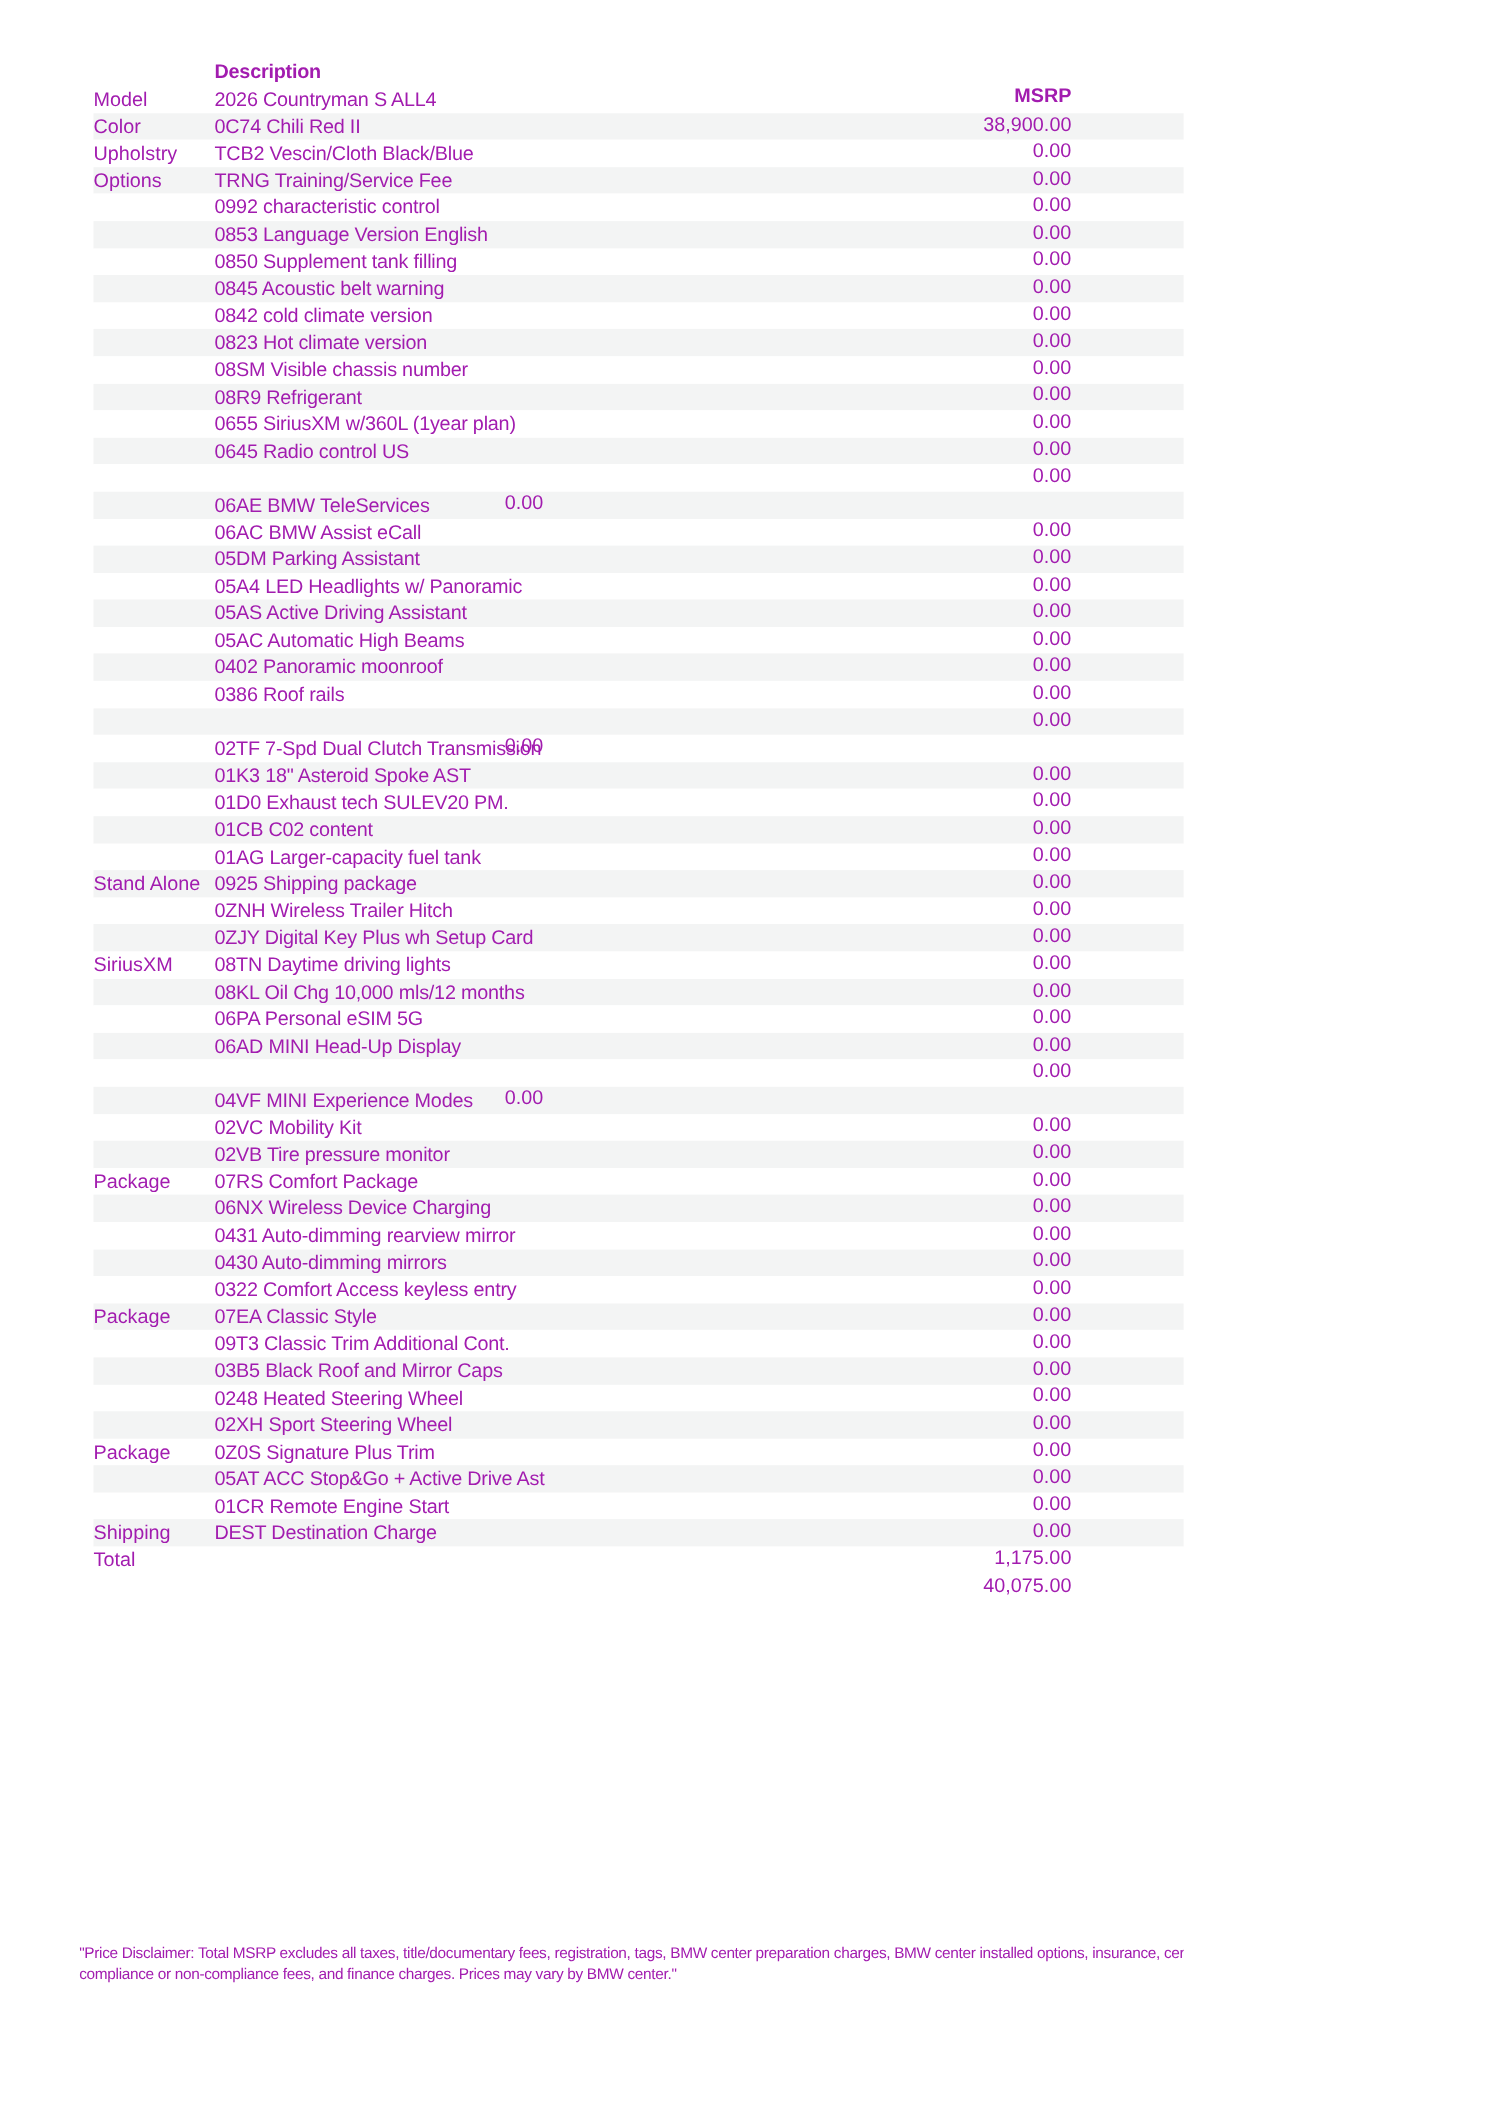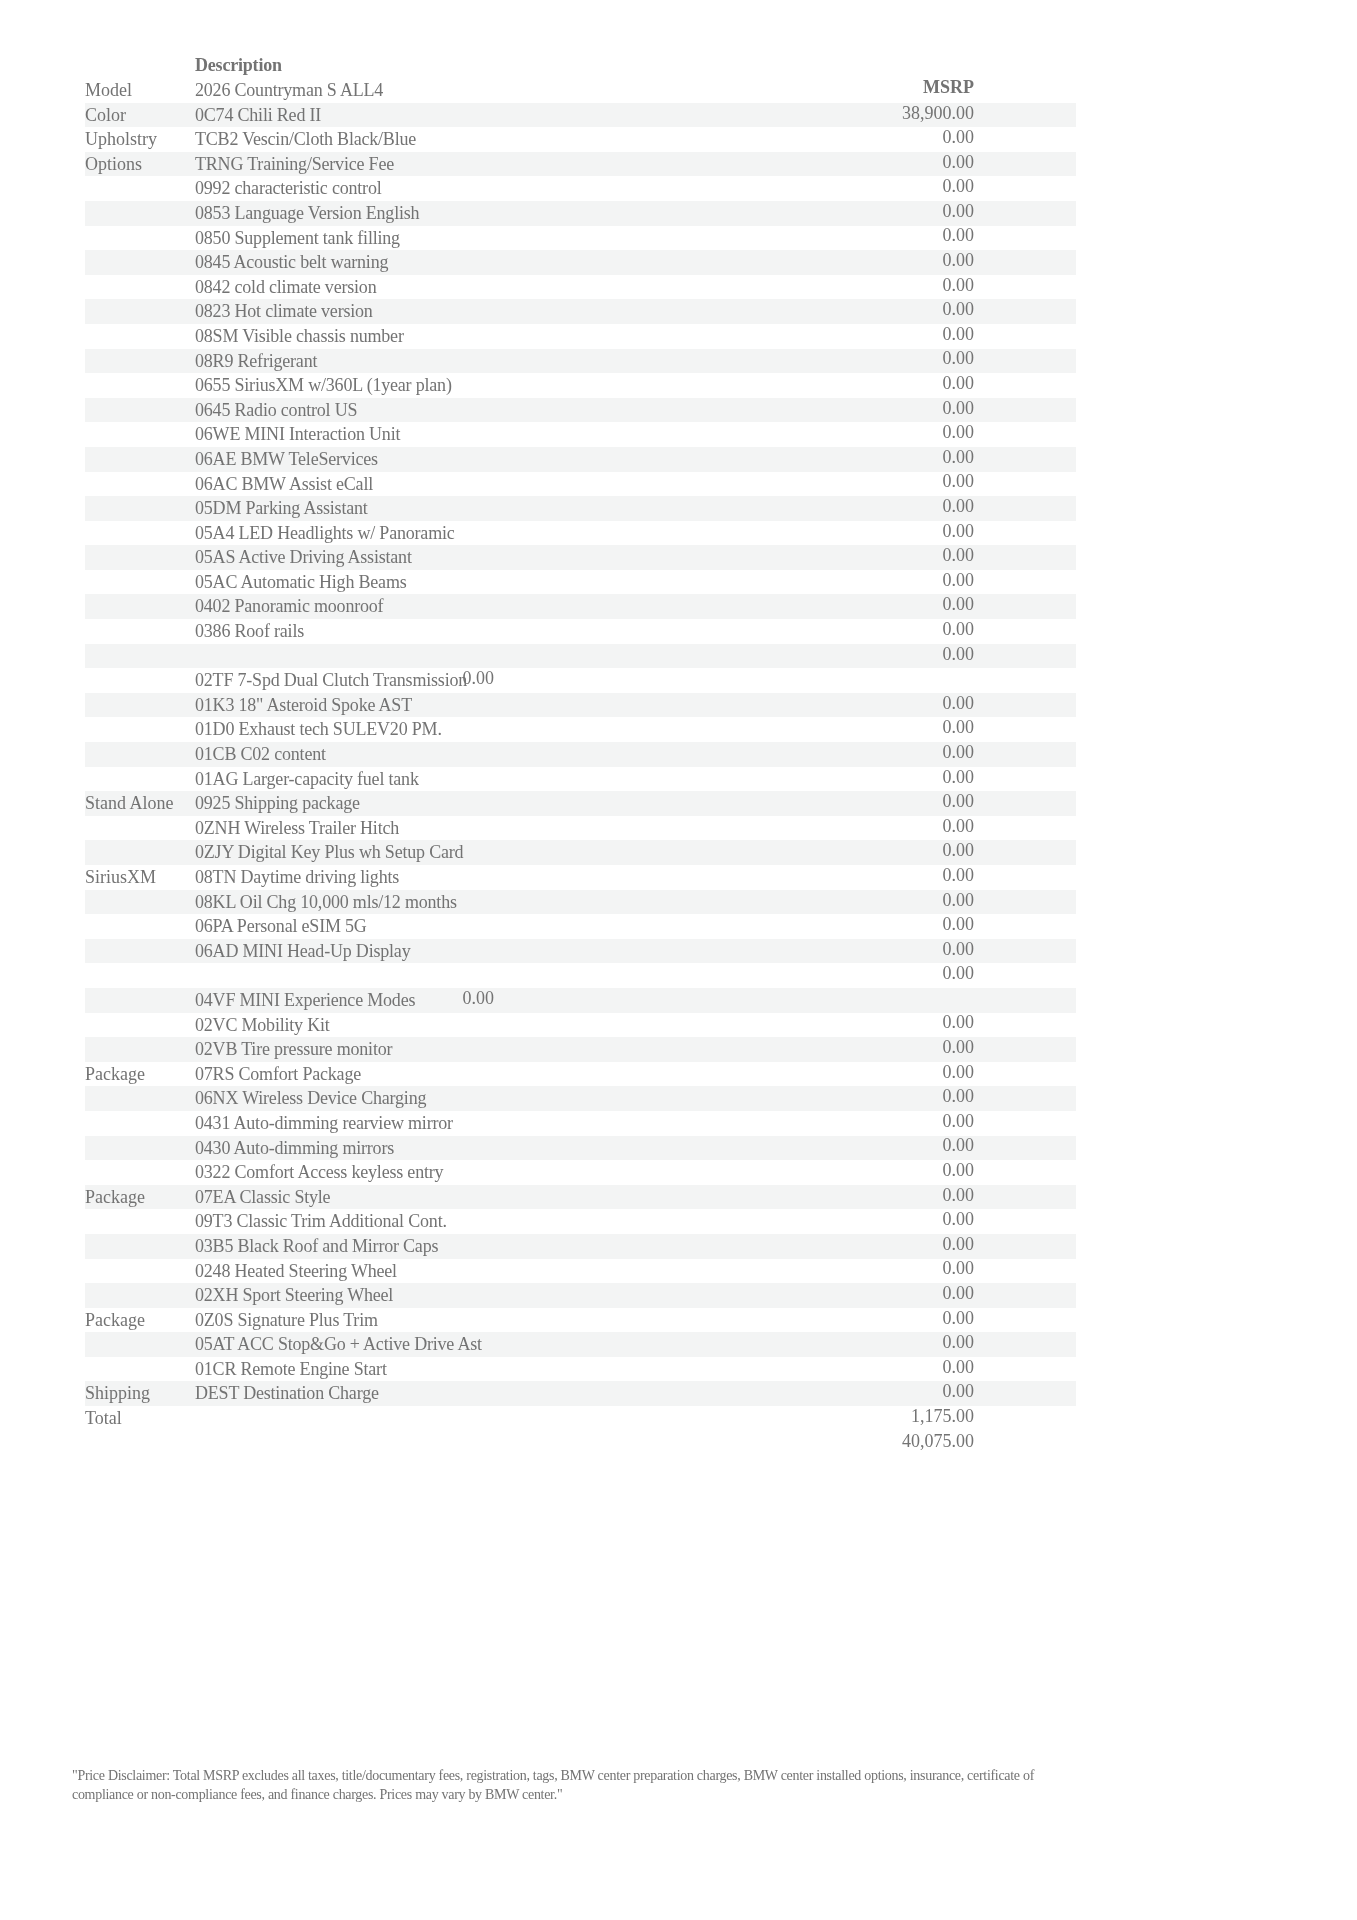--- a/index.html
+++ b/index.html
@@ -5,22 +5,22 @@
   html, body {
     margin: 0;
     padding: 0;
     background: #ffffff;
   }
   .page {
     position: relative;
     width: 1076px;
     height: 1920px;
     background: #ffffff;
-    font-family: Liberation Serif, serif;
-    color: #737373;
+    font-family: Liberation Sans, sans-serif;
+    color: #a21caf;
     overflow: hidden;
   }
   .price-table {
     position: absolute;
     left: 85px;
     top: 52px;
     width: 1180px;
   }
   .trow {
     display: flex;
@@ -168,21 +168,20 @@
 
   <div class="trow striped">
     <div class="cell-category"></div>
     <div class="cell-description">0645 Radio control US</div>
     <div class="cell-msrp">0.00</div>
     <div class="cell-filler"></div>
   </div>
 
   <div class="trow">
     <div class="cell-category"></div>
-    <div class="cell-description">06WE MINI Interaction Unit</div>
     <div class="cell-msrp">0.00</div>
     <div class="cell-filler"></div>
   </div>
 
   <div class="trow striped">
     <div class="cell-category"></div>
     <div class="cell-description">06AE BMW TeleServices</div>
     <div class="cell-msrp">0.00</div>
     <div class="cell-filler"></div>
   </div>

